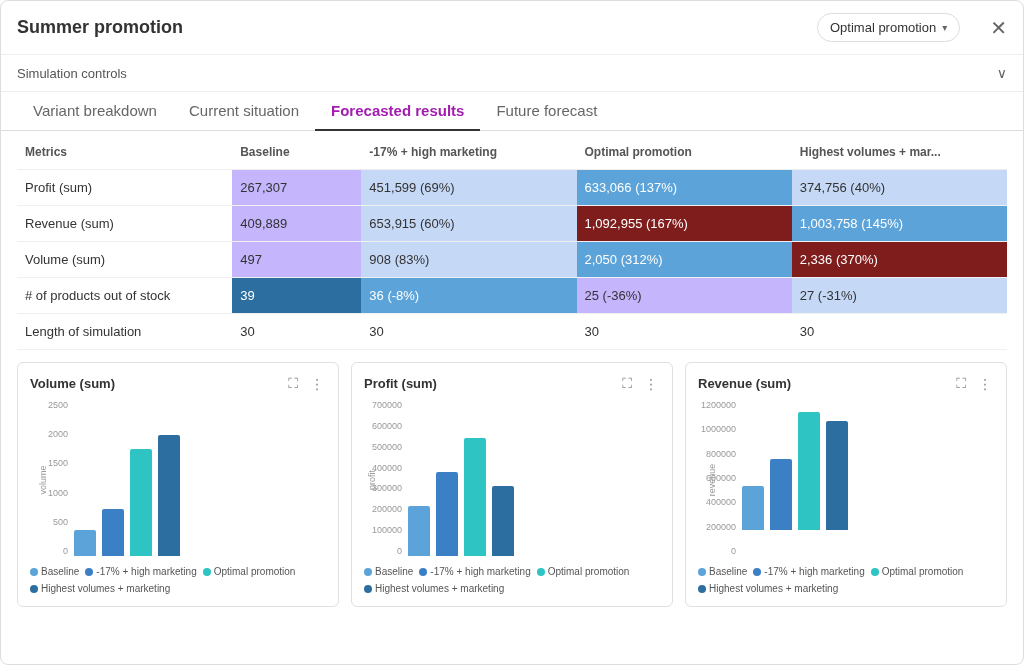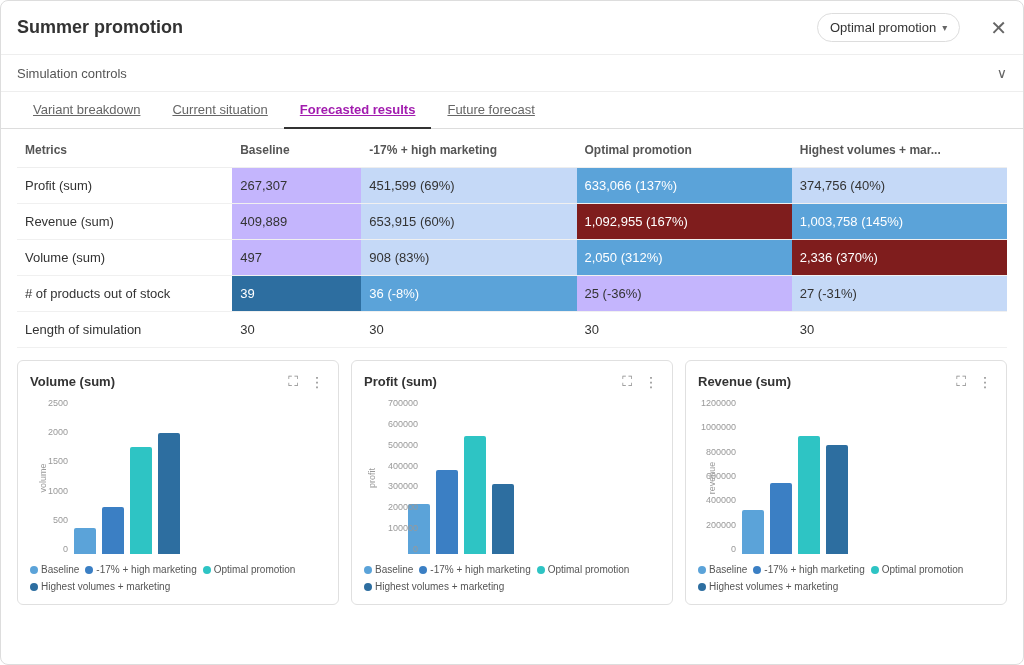--- a/index.html
+++ b/index.html
@@ -7,21 +7,21 @@
     .modal { width: 1024px; min-height: 665px; background: #fff; border: 1px solid #ddd; border-radius: 8px; overflow: hidden; }
     .modal-header { display: flex; align-items: center; padding: 12px 16px; border-bottom: 1px solid #eee; gap: 30px; }
     .modal-title { font-size: 18px; font-weight: 700; flex: 1; }
     .dropdown-btn { display: flex; align-items: center; gap: 6px; padding: 6px 12px; border: 1px solid #ddd; border-radius: 20px; background: #fff; cursor: pointer; font-size: 13px; color: #333; }
     .dropdown-btn .chevron { font-size: 10px; color: #666; }
     .close-btn { background: none; border: none; cursor: pointer; font-size: 20px; color: #666; margin-left: auto; line-height: 1; }
     .simulation-section { padding: 10px 16px; border-bottom: 1px solid #eee; display: flex; align-items: center; justify-content: space-between; gap: 28px; }
     .simulation-label { font-size: 13px; color: #555; }
     .chevron-down { font-size: 14px; color: #666; }
     .tabs { display: flex; border-bottom: 1px solid #ddd; padding: 0 16px; }
-    .tab { padding: 10px 16px; cursor: pointer; font-size: 13px; color: #666; border-bottom: 2px solid transparent; margin-bottom: -1px; text-decoration: underline; }
+    .tab { padding: 10px 16px; cursor: pointer; font-size: 15px; color: #666; border-bottom: 2px solid transparent; margin-bottom: -1px; }
     .tab.active { color: #a21caf; font-weight: 600; border-bottom: 2px solid #333; }
     .table-container { padding: 0 16px; margin-top: 4px; }
     table { width: 100%; border-collapse: collapse; }
     th { text-align: left; padding: 10px 8px; font-size: 12px; font-weight: 600; color: #555; border-bottom: 1px solid #eee; }
     td { padding: 10px 8px; font-size: 13px; border-bottom: 1px solid #f0f0f0; }
     .col-metrics { width: 200px; }
     .col-baseline { width: 120px; }
     .col-other { width: 200px; }
     .cell-orange { background: #c4b5fd; }
     .cell-blue-light { background: #c5d9f7; }
@@ -169,21 +169,21 @@
   </div>
       <div class="chart-card">
     <div class="chart-header">
       <span class="chart-title">Profit (sum)</span>
       <div class="chart-actions">
         <button class="chart-action-btn" title="expand">⛶</button>
         <button class="chart-action-btn" title="more">⋮</button>
       </div>
     </div>
     <div style="position:relative; display:flex; align-items:flex-end; height:160px; padding-left:44px; padding-bottom:4px;">
-      <div style="position:absolute;left:16px;top:0;bottom:4px;width:42px;display:flex;flex-direction:column;justify-content:space-between;align-items:flex-end;padding-right:4px;">
+      <div style="position:absolute;left:0;top:0;bottom:4px;width:42px;display:flex;flex-direction:column;justify-content:space-between;align-items:flex-end;padding-right:4px;">
         <span class="y-tick">700000</span>
             <span class="y-tick">600000</span>
             <span class="y-tick">500000</span>
             <span class="y-tick">400000</span>
             <span class="y-tick">300000</span>
             <span class="y-tick">200000</span>
             <span class="y-tick">100000</span>
             <span class="y-tick">0</span>
       </div>
       <div style="position:absolute;left:-2px;top:50%;transform:translateY(-50%) rotate(-90deg);font-size:9px;color:#999;white-space:nowrap;">profit</div>
@@ -219,21 +219,21 @@
     </div>
   </div>
       <div class="chart-card">
     <div class="chart-header">
       <span class="chart-title">Revenue (sum)</span>
       <div class="chart-actions">
         <button class="chart-action-btn" title="expand">⛶</button>
         <button class="chart-action-btn" title="more">⋮</button>
       </div>
     </div>
-    <div style="position:relative; display:flex; align-items:flex-end; height:160px; padding-left:44px; padding-bottom:4px;">
+    <div style="position:relative; display:flex; height:160px; padding-left:44px; padding-bottom:4px;">
       <div style="position:absolute;left:0;top:0;bottom:4px;width:42px;display:flex;flex-direction:column;justify-content:space-between;align-items:flex-end;padding-right:4px;">
         <span class="y-tick">1200000</span>
             <span class="y-tick">1000000</span>
             <span class="y-tick">800000</span>
             <span class="y-tick">600000</span>
             <span class="y-tick">400000</span>
             <span class="y-tick">200000</span>
             <span class="y-tick">0</span>
       </div>
       <div style="position:absolute;left:-2px;top:50%;transform:translateY(-50%) rotate(-90deg);font-size:9px;color:#999;white-space:nowrap;">revenue</div>

